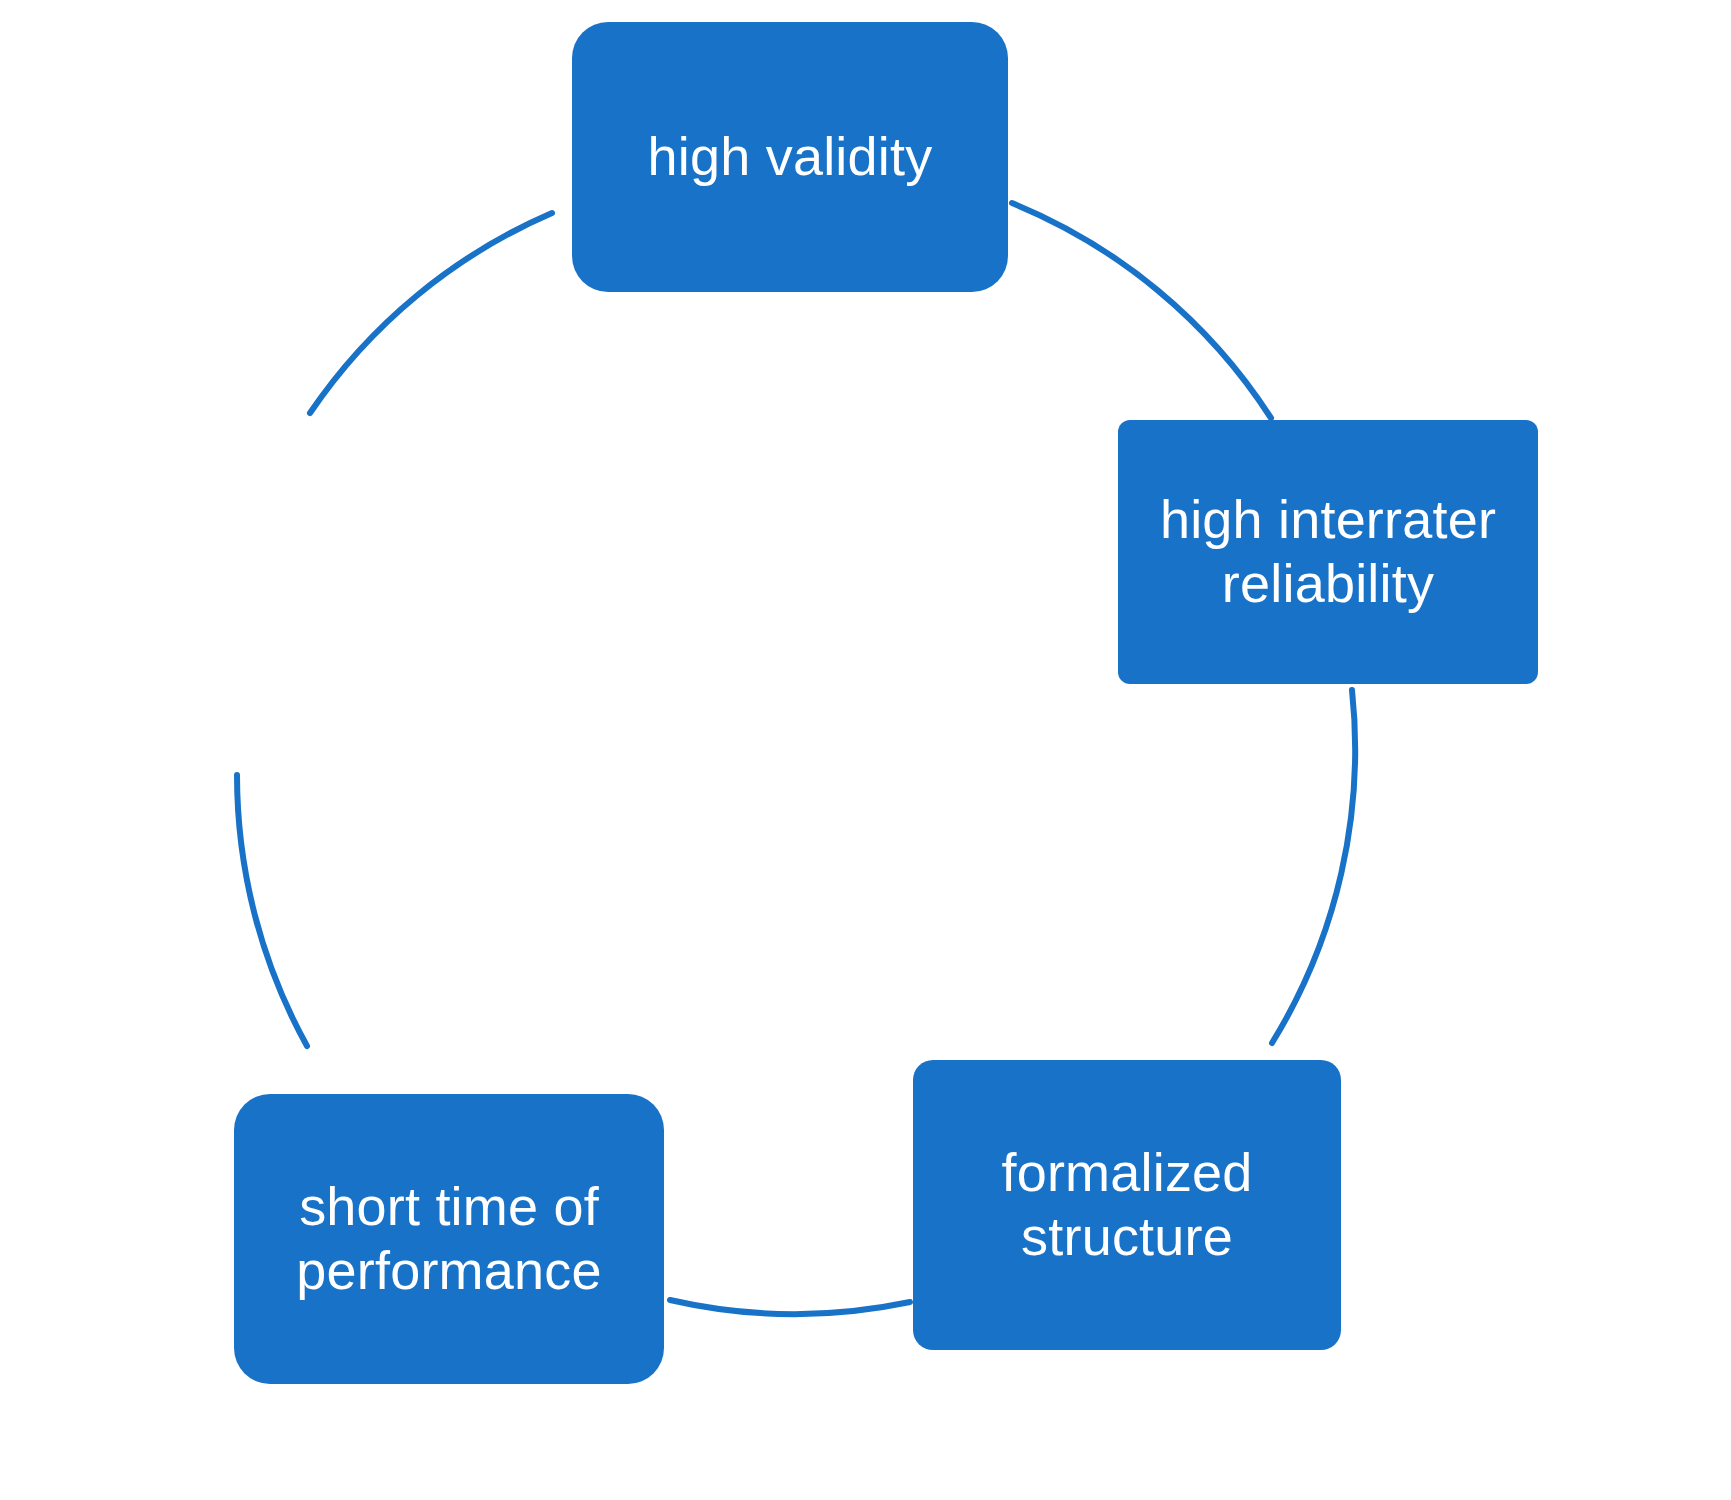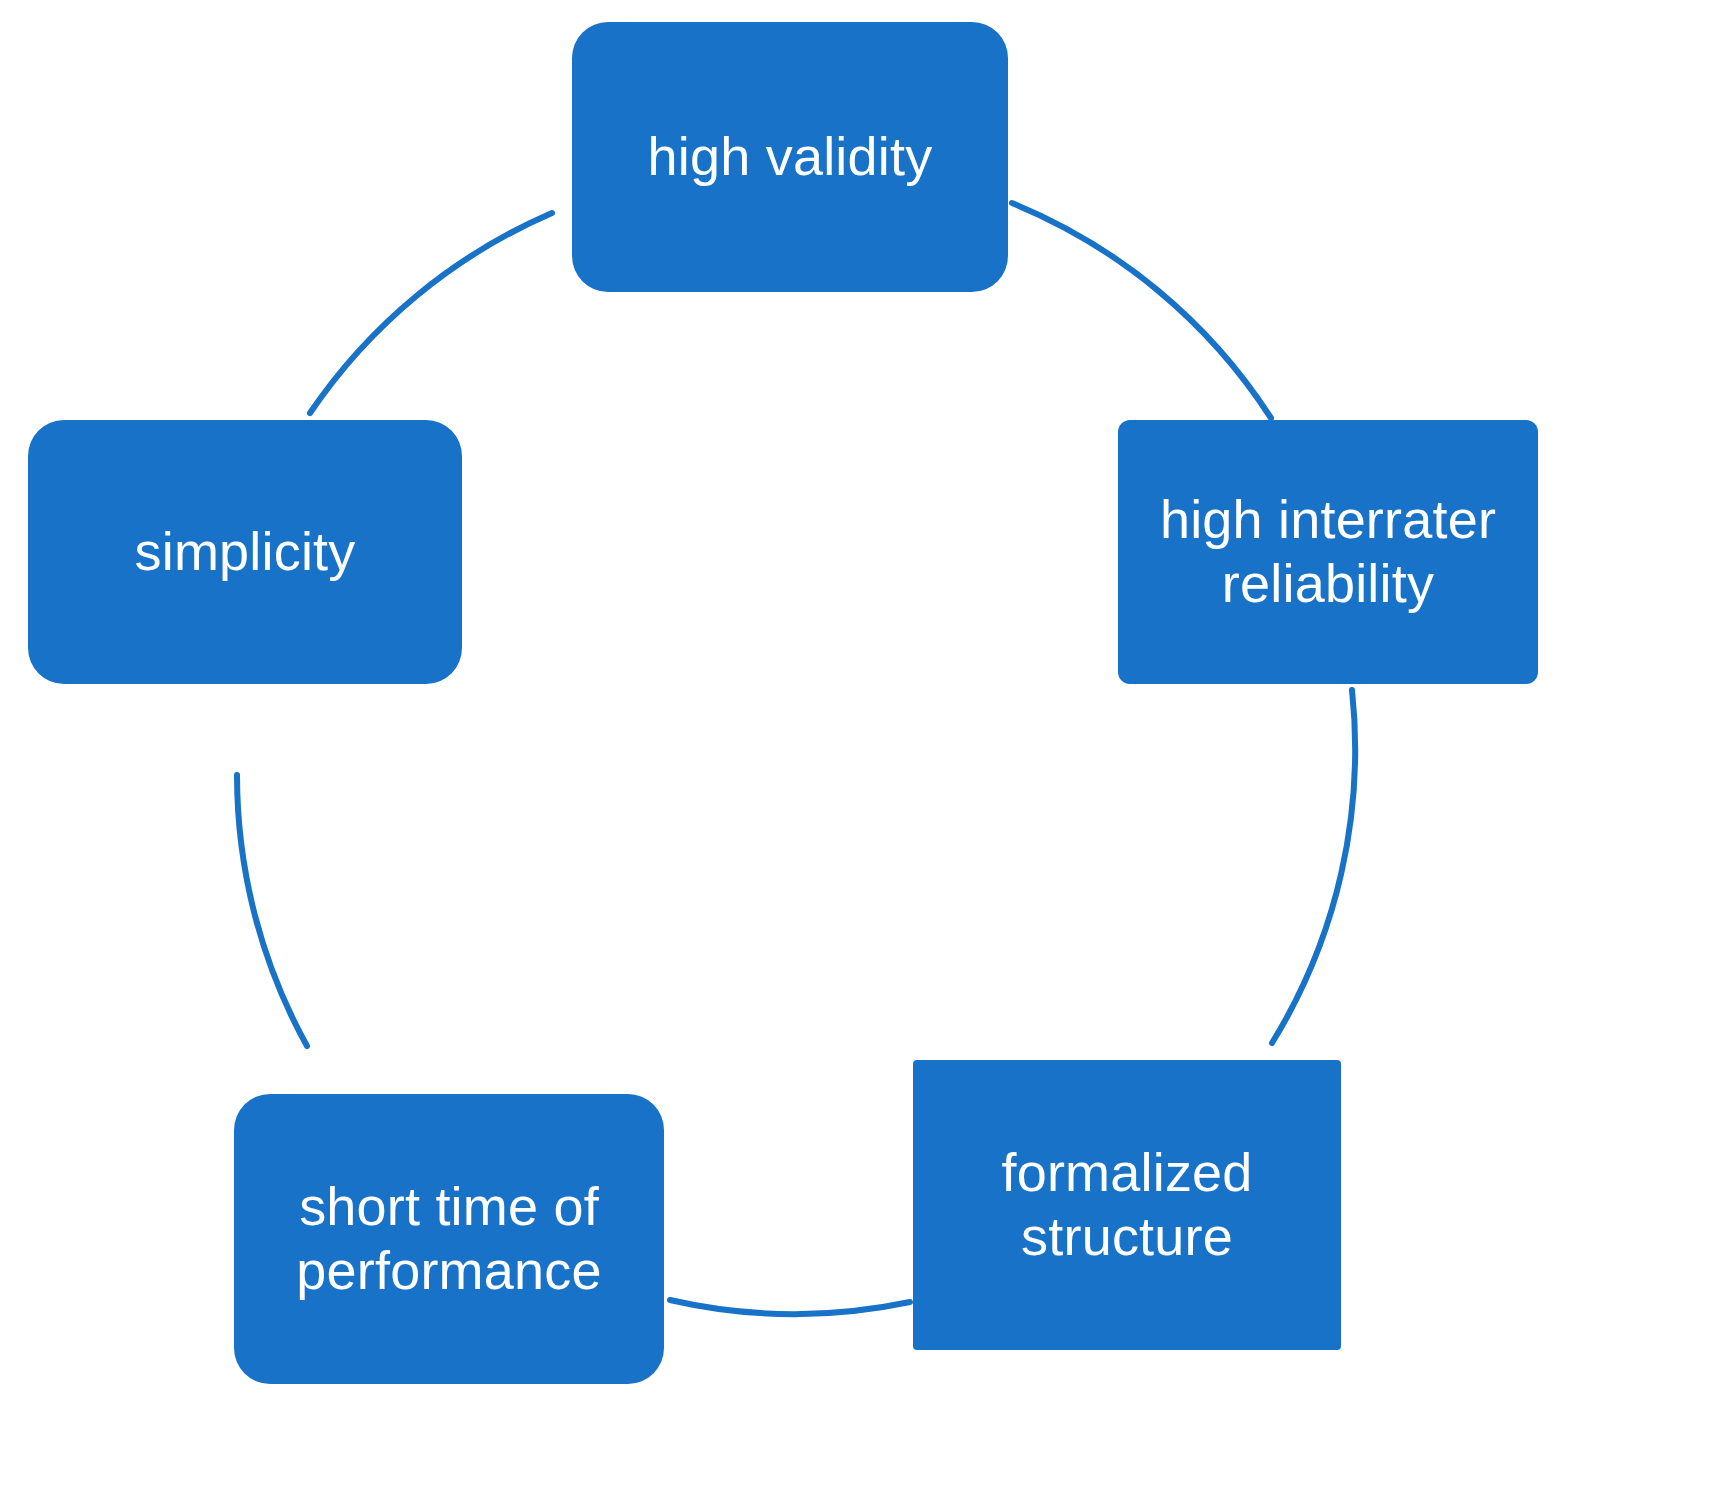--- a/index.html
+++ b/index.html
@@ -53,21 +53,21 @@
   }
   #node-high-interrater-reliability {
     left: 1118px; top: 420px;
     width: 420px; height: 264px;
     border-radius: 12px;
     font-size: 54px;
   }
   #node-formalized-structure {
     left: 913px;  top: 1060px;
     width: 428px; height: 290px;
-    border-radius: 4px;
+    border-radius: 20px;
     font-size: 54px;
     text-align: center;
   }
   #node-short-time-of-performance {
     left: 234px;  top: 1060px;
     width: 430px; height: 290px;
     border-radius: 36px;
     font-size: 54px;
     margin-top: 34px;
   }
@@ -107,17 +107,14 @@
   </div>
 
   <div class="node" id="node-formalized-structure" style="background: rgb(23, 114, 200); color: rgb(255, 255, 255);">
     <span>formalized structure</span>
   </div>
 
   <div class="node" id="node-short-time-of-performance" style="background: rgb(23, 114, 200); color: rgb(255, 255, 255);">
     <span>short time of performance</span>
   </div>
 
-  <div class="node" id="node-simplicity" style="background: rgb(23, 114, 200); color: rgb(255, 255, 255);">
-    <span>simplicity</span>
-  </div>
 
 </div>
 
 </body></html>

